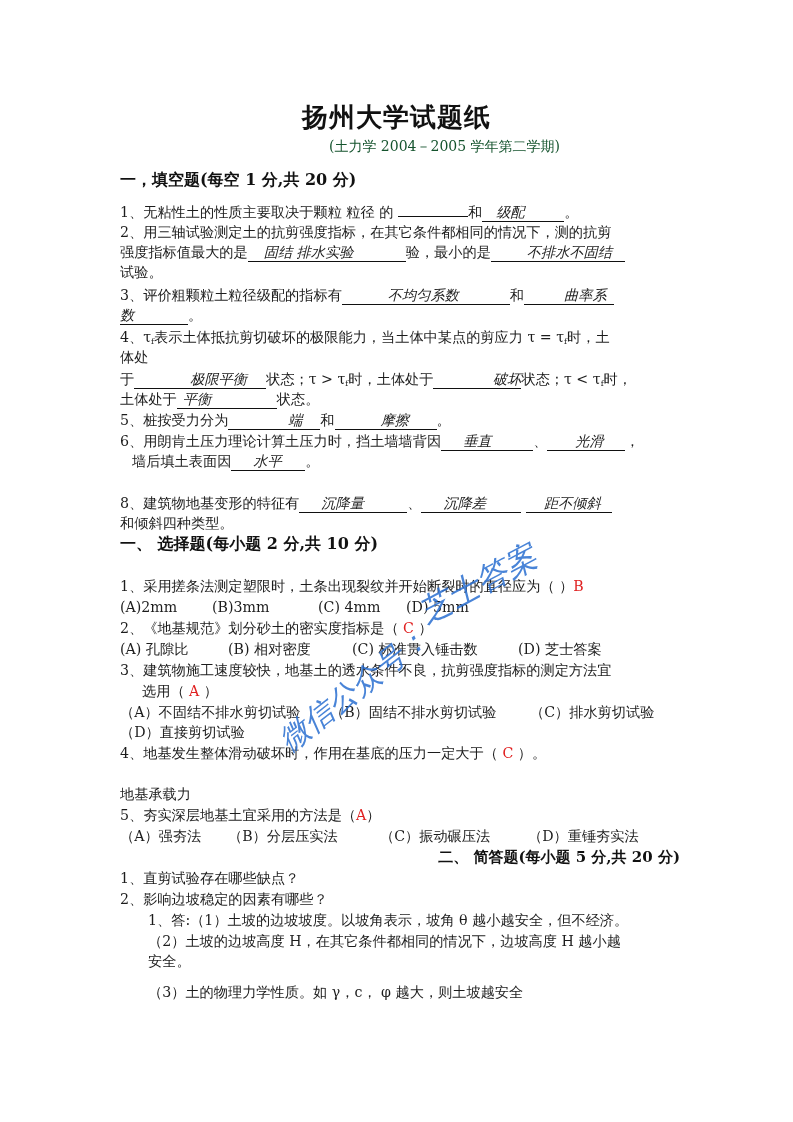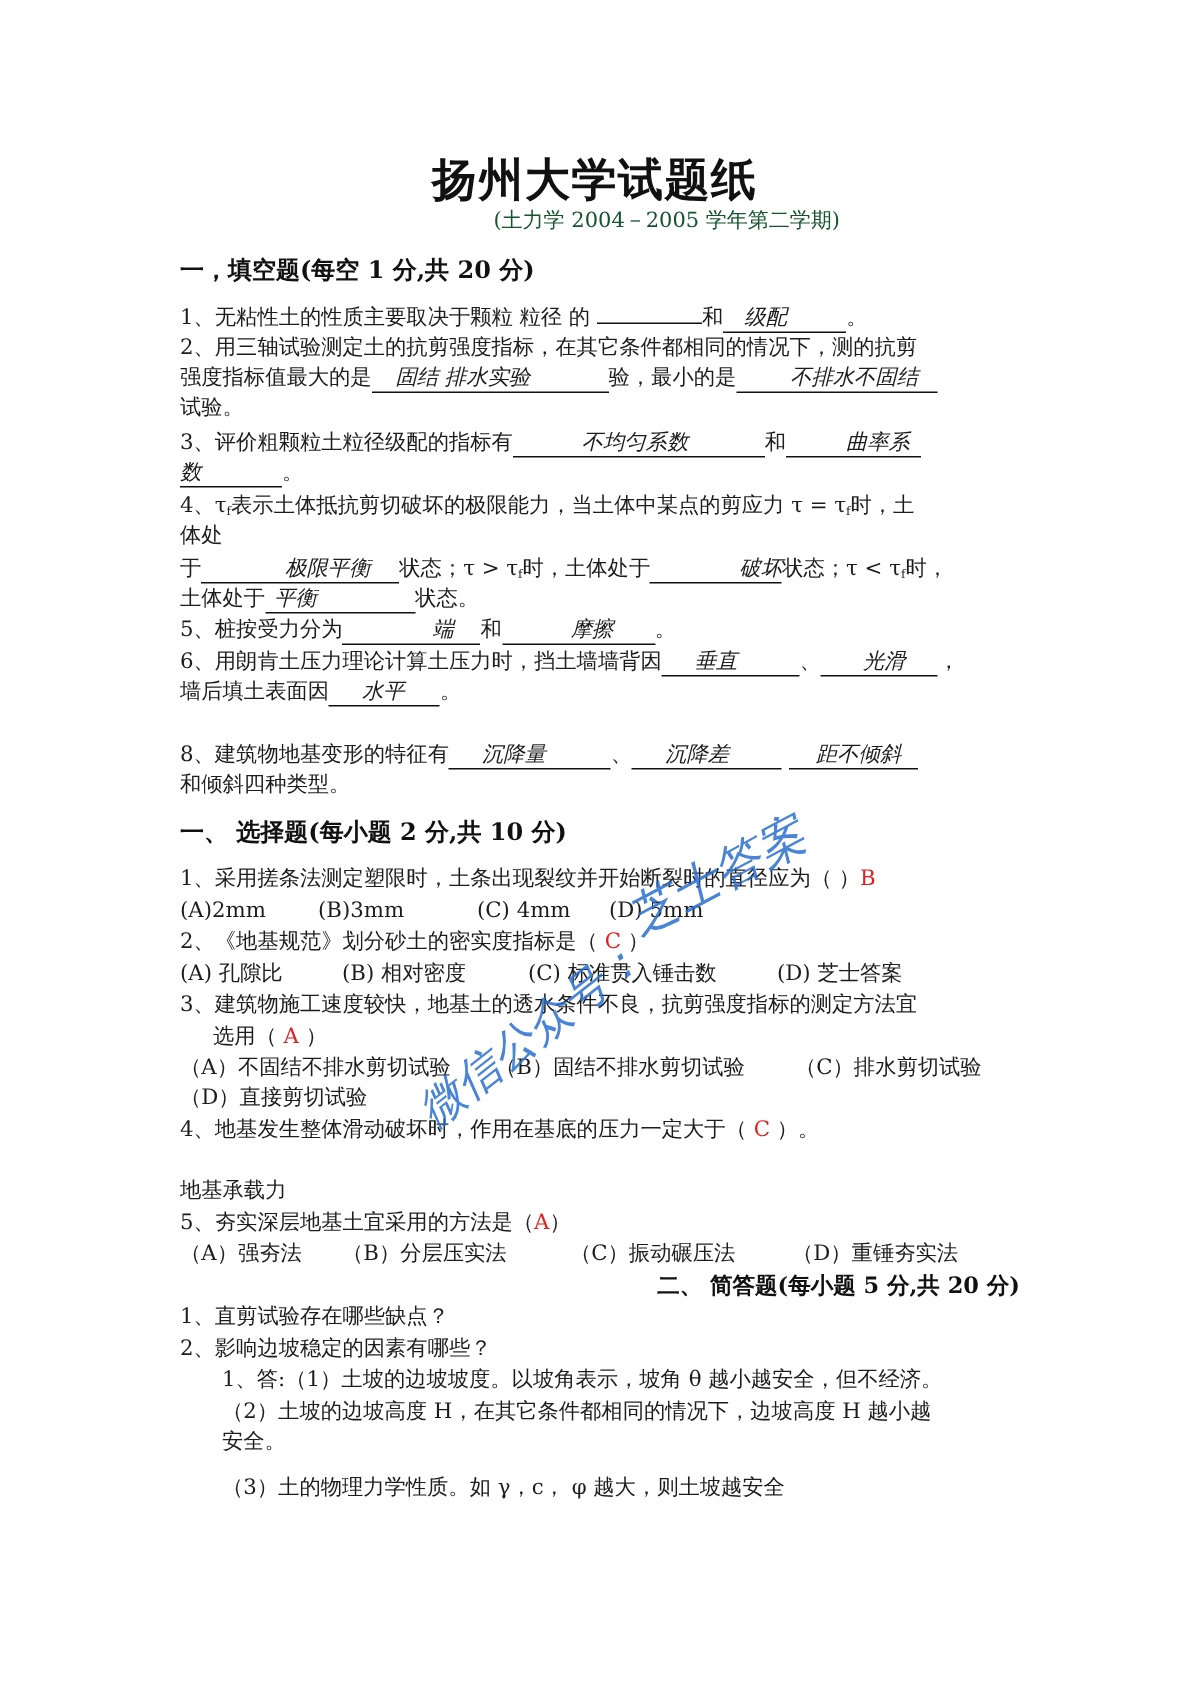--- a/index.html
+++ b/index.html
@@ -5,21 +5,21 @@
   html, body { margin: 0; padding: 0; background: #ffffff; }
   body {
     width: 793px; height: 1122px; position: relative; overflow: hidden;
     font-family: "DejaVu Serif", "Liberation Serif", serif;
     color: #1a1a1a;
   }
   .page { position: absolute; left: 0; top: 0; width: 793px; height: 1122px; }
   .title {
     position: absolute; left: 0; width: 793px; top: 100px;
     text-align: center; font-family: "DejaVu Sans", sans-serif;
-    font-weight: bold; font-size: 30px; letter-spacing: 1px; color: #111;
+    font-weight: bold; font-size: 26px; letter-spacing: 1px; color: #111;
   }
   .subtitle {
     position: absolute; left: 0; width: 793px; top: 138px;
     text-align: center; font-size: 14px; color: #14532d; padding-left: 48px;
   }
   .line {
     position: absolute; left: 120px; width: 560px;
     font-size: 14.2px; line-height: 20px; white-space: nowrap; color: #1c1c1c;
   }
   .h {
@@ -77,32 +77,32 @@
     <span>土体处于</span><span class="u" style="width:100px;padding-left:6px;box-sizing:border-box;">平衡</span><span>状态。</span>
   </div>
 
   <div class="line" style="top:410px;">
     <span>5、桩按受力分为</span><span class="u" style="width:92px;padding-left:60px;box-sizing:border-box;">端</span><span>和</span><span class="u" style="width:102px;padding-left:46px;box-sizing:border-box;">摩擦</span><span>。</span>
   </div>
 
   <div class="line" style="top:431px;">
     <span>6、用朗肯土压力理论计算土压力时，挡土墙墙背因</span><span class="u" style="width:92px;padding-left:22px;box-sizing:border-box;">垂直</span><span>、</span><span class="u" style="width:78px;padding-left:28px;box-sizing:border-box;">光滑</span><span>，</span>
   </div>
-  <div class="line" style="top:451px;">
+  <div class="line" style="top:451px;margin-left:12px;">
     <span>墙后填土表面因</span><span class="u" style="width:74px;padding-left:22px;box-sizing:border-box;">水平</span><span>。</span>
   </div>
 
 
   <div class="line" style="top:493px;">
     <span>8、建筑物地基变形的特征有</span><span class="u" style="width:108px;padding-left:22px;box-sizing:border-box;">沉降量</span><span>、</span><span class="u" style="width:100px;padding-left:22px;box-sizing:border-box;">沉降差</span>
     <span class="u" style="width:86px;padding-left:18px;box-sizing:border-box;">距不倾斜</span>
   </div>
   <div class="line" style="top:513px;">和倾斜四种类型。</div>
 
-  <div class="line h" style="top:545px;">一、  选择题(每小题 2 分,共 10 分)</div>
+  <div class="line h" style="top:534px;">一、  选择题(每小题 2 分,共 10 分)</div>
 
   <div class="line" style="top:576px;">
     <span>1、采用搓条法测定塑限时，土条出现裂纹并开始断裂时的直径应为（        ）</span><span class="red">B</span>
   </div>
   <div class="line" style="top:597px;">
     <span style="display:inline-block;width:92px;">(A)2mm</span><span style="display:inline-block;width:106px;">(B)3mm</span><span style="display:inline-block;width:88px;">(C) 4mm</span><span>(D) 5mm</span>
   </div>
 
   <div class="line" style="top:618px;">
     <span>2、《地基规范》划分砂土的密实度指标是（ </span><span class="red">C</span><span>  ）</span>

